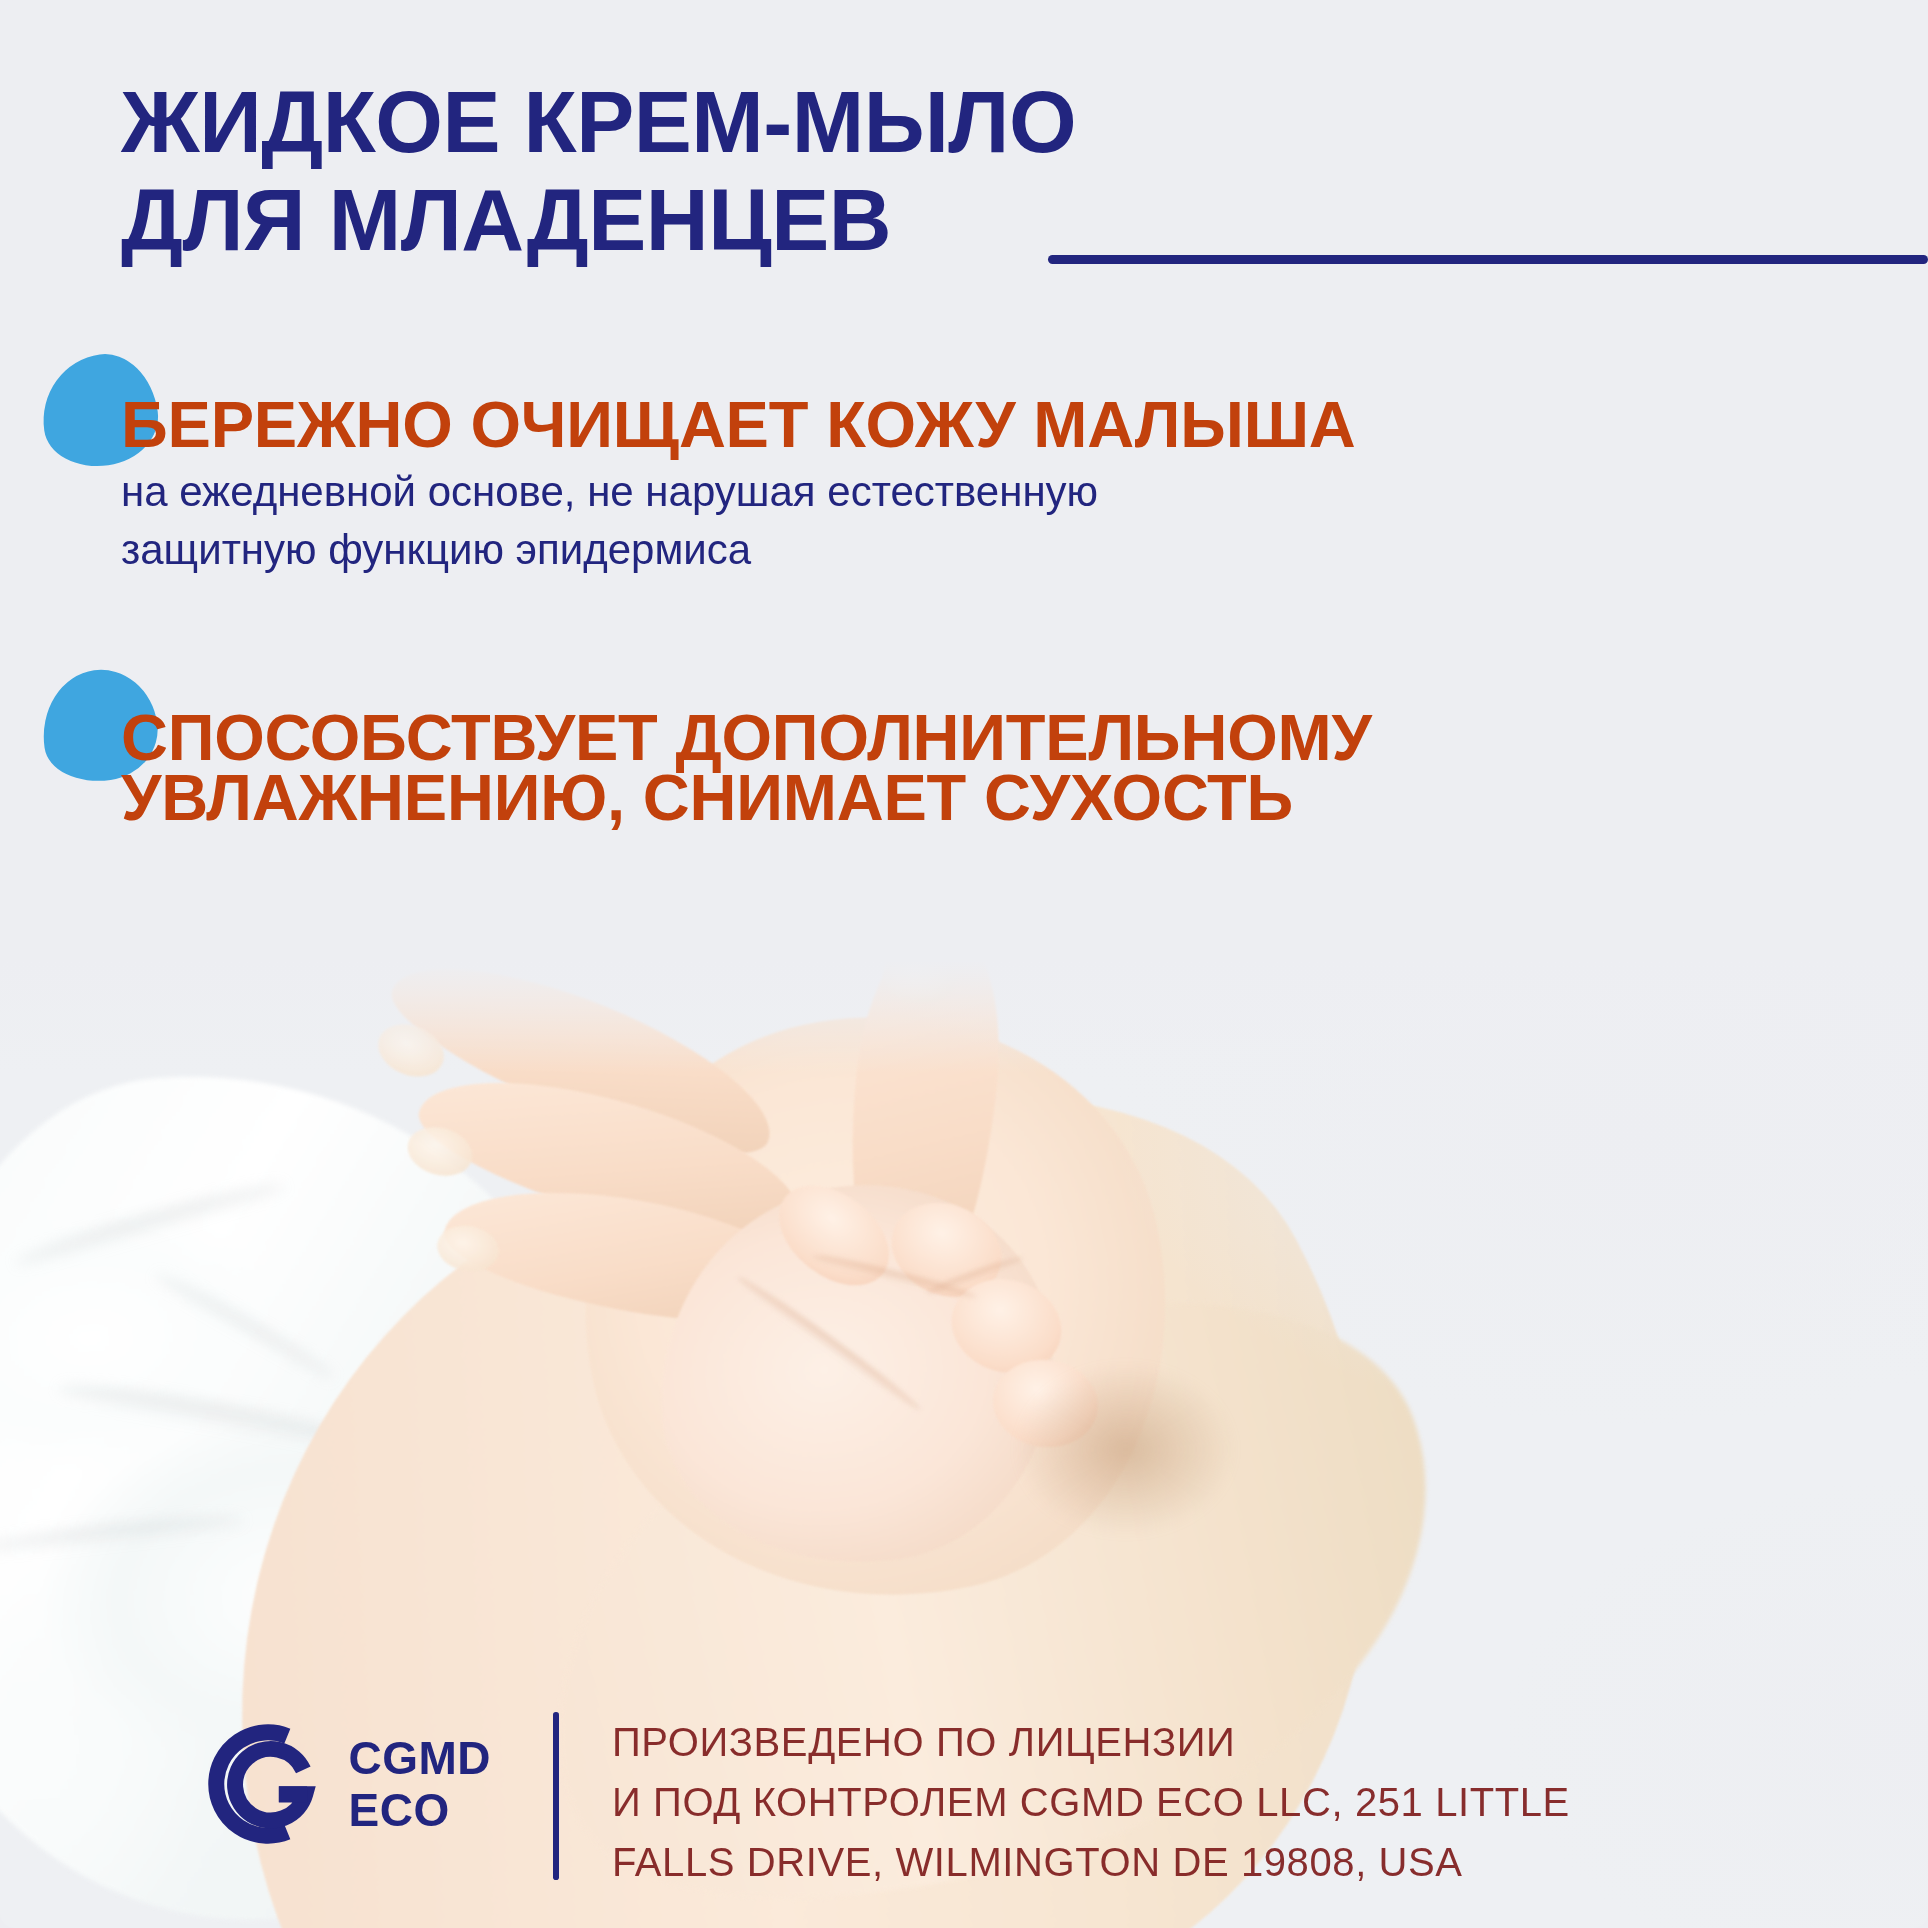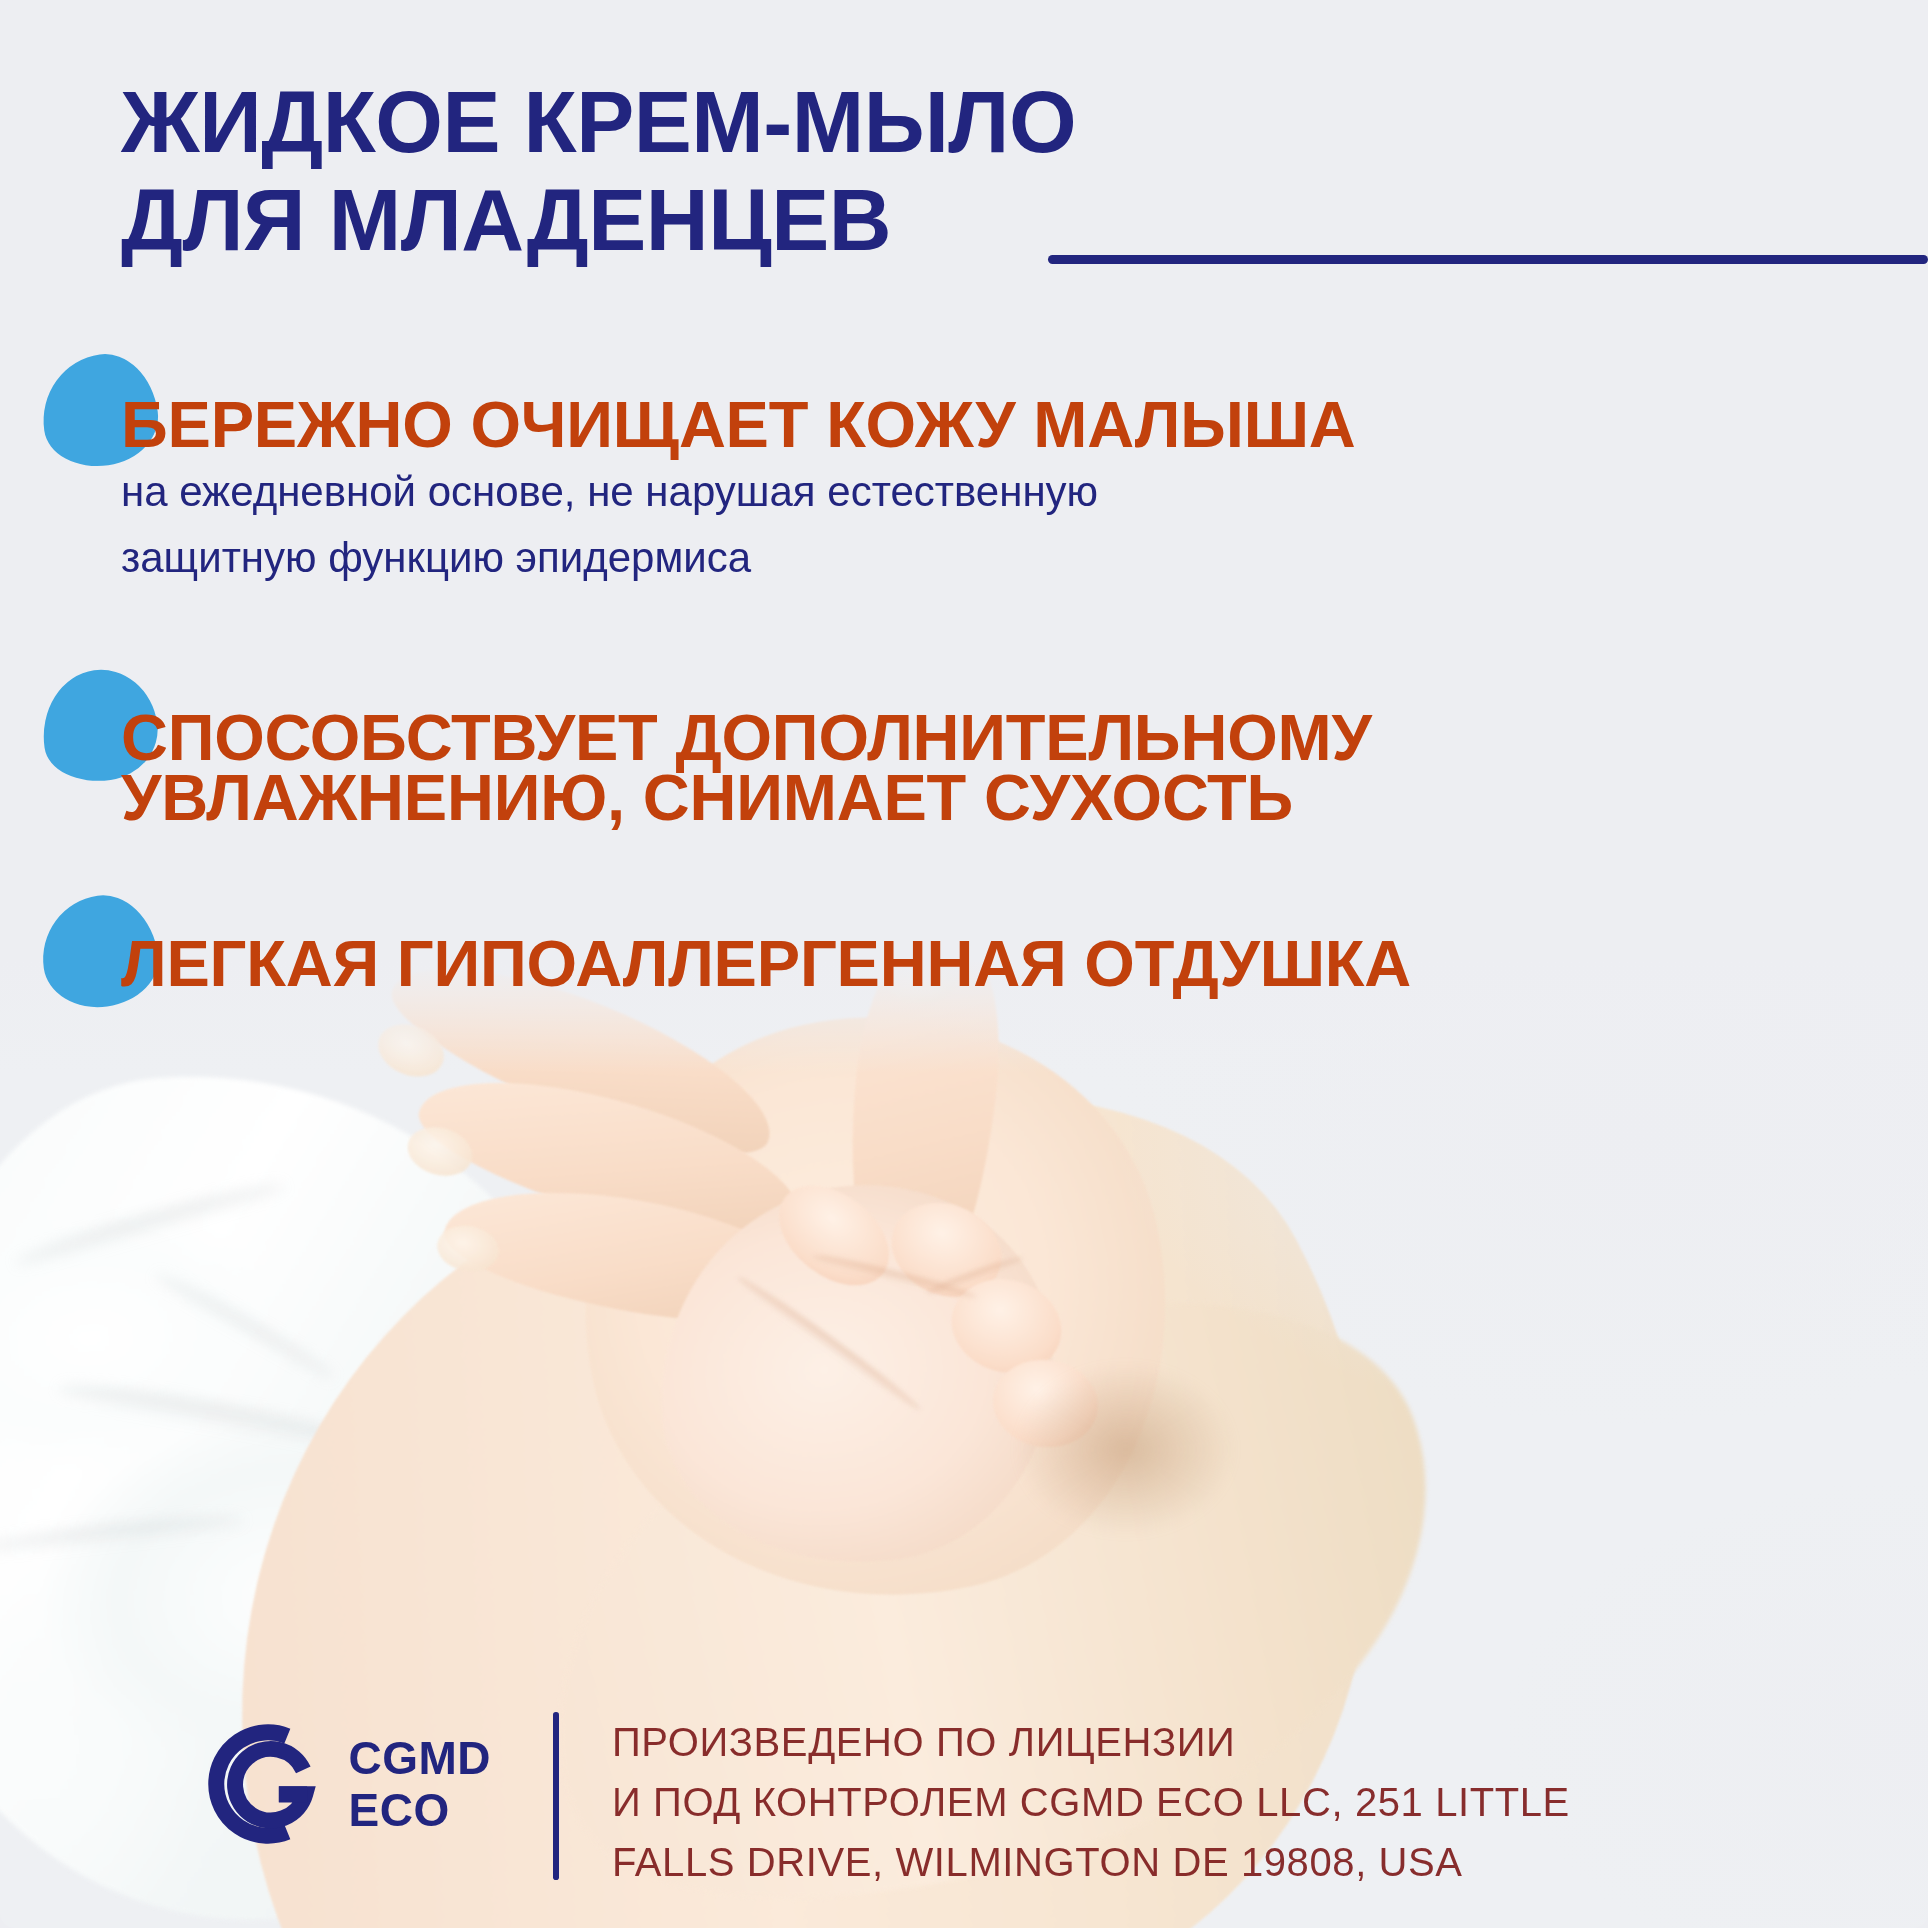--- a/index.html
+++ b/index.html
@@ -329,33 +329,29 @@
   <div class="title-block">
     <div class="title-line">ЖИДКОЕ КРЕМ-МЫЛО</div>
     <div class="title-line">ДЛЯ МЛАДЕНЦЕВ</div>
   </div>
   <div class="headrule"></div>
 
   <div class="bullet" id="bullet-1">
     <div class="blob blob-1"></div>
     <div class="b-head">БЕРЕЖНО ОЧИЩАЕТ КОЖУ МАЛЫША</div>
     <div class="b-sub">на ежедневной основе, не нарушая естественную</div>
-    <div class="b-sub" style="margin-top:8px">защитную функцию эпидермиса</div>
+    <div class="b-sub" style="margin-top:0">защитную функцию эпидермиса</div>
   </div>
 
   <div class="bullet" id="bullet-2">
     <div class="blob blob-2"></div>
     <div class="b-head">СПОСОБСТВУЕТ ДОПОЛНИТЕЛЬНОМУ</div>
     <div class="b-head">УВЛАЖНЕНИЮ, СНИМАЕТ СУХОСТЬ</div>
   </div>
 
-  <div class="bullet" id="bullet-3">
-    <div class="blob blob-3"></div>
-    <div class="b-head">ЛЕГКАЯ ГИПОАЛЛЕРГЕННАЯ ОТДУШКА</div>
-  </div>
 
   <div id="footer">
     <div class="logo-wrap">
       <div class="logo-mark">
         <svg width="126" height="126" viewBox="0 0 134 134" aria-hidden="true">
 
           <path d="M95 16 A55 55 0 1 0 95 118" fill="none" stroke="#22257f" stroke-width="17" stroke-linecap="butt"></path>
 
           <path d="M112 52 A38 38 0 1 0 114 78 L86 78" fill="none" stroke="#22257f" stroke-width="17" stroke-linecap="butt"></path>
           <rect x="86" y="69.5" width="30" height="17" fill="#22257f"></rect>

